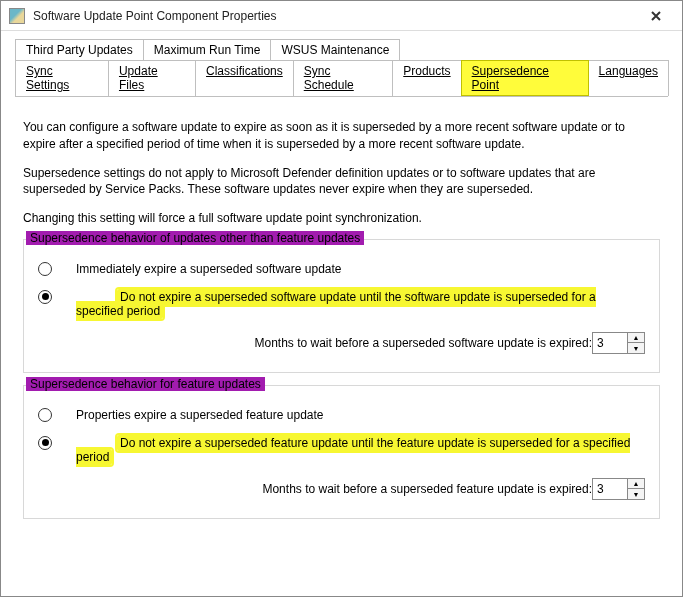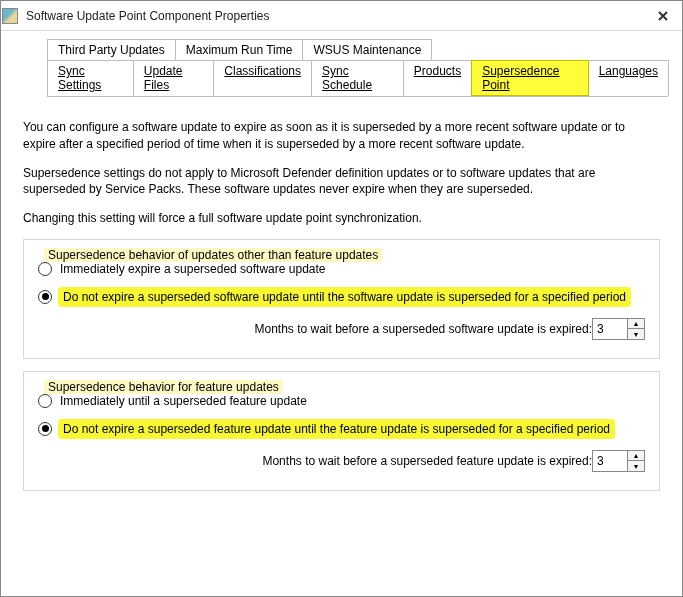--- a/index.html
+++ b/index.html
@@ -8,37 +8,37 @@
       width: 683px; height: 597px;
       background: #ffffff;
       border: 1px solid #888;
       box-shadow: 0 4px 10px rgba(0,0,0,0.3);
       margin: 0;
       position: relative;
     }
     .titlebar {
       height: 30px;
       display: flex; align-items: center;
-      padding: 0 1px;
+      padding: 0 8px;
       border-bottom: 1px solid #ddd;
       background: #fff;
     }
     .titlebar .app-icon {
       width: 16px; height: 16px; margin-right: 8px;
       background: linear-gradient(135deg,#6bb7c8 40%, #e9d79a 60%);
       border: 1px solid #888;
     }
     .titlebar .title { flex: 1; color: #222; }
     .titlebar .close {
       width: 36px; height: 22px; display:flex; align-items:center; justify-content:center;
       cursor: pointer;
     }
     .titlebar .close svg { width:10px; height:10px; stroke:#333; stroke-width:2; }
     .tabs-area { padding: 8px 14px 0 14px; }
-    .tabrow { display:flex;margin-left:32px; }
+    .tabrow { display:flex; }
     .tab {
       border: 1px solid #bfbfbf;
       border-bottom: none;
       background: #fff;
       padding: 3px 10px;
       margin-right: -1px;
       cursor: pointer;
       position: relative;
     }
     .tab.active {
@@ -56,41 +56,43 @@
       color: #000;
     }
     .para { margin: 8px 0 12px 0; line-height: 1.4; }
     .group {
       border: 1px solid #d8d8d8;
       margin-top: 12px;
       padding: 16px 14px 18px 14px;
       position: relative;
     }
     .group-legend {
-      position: absolute; top: -9px; left: 20px;
-      background: #fef9c3; padding: 0 4px; margin-top: 17px;
+      position: absolute; top: -9px; left: 2px;
+      background: #a21caf; padding: 0 4px;
     }
     .radio-row {
       display:flex; 
       margin: 6px 0 14px 0;
+      gap: 16px;
     }
     .radio-outer {
       width: 14px; height: 14px; border: 1px solid #333; border-radius: 50%;
       margin-right: 8px; display:flex; align-items:center; justify-content:center;
       cursor: pointer; flex-shrink:0;
     }
     .radio-outer.selected::after {
       content:""; width:7px; height:7px; background:#000; border-radius:50%;
     }
     .radio-label { cursor: pointer; }
     .hl {
       background: #f7f732;
       box-shadow: 0 0 0 2px #f7f732;
       border-radius: 2px;
       padding: 1px 3px;
+      margin-left: 41px;
     }
     .months-row {
       display:flex; align-items:center; justify-content:flex-end;
       margin: 8px 0 0 24px;
     }
     .spinner {
       display:flex; align-items:stretch;
       border: 1px solid #888;
       height: 22px;
       background:#fff;
@@ -166,21 +168,21 @@
           </div>
         </div>
       </div>
     </div>
 
     <div class="group">
       <div class="group-legend">Supersedence behavior for feature updates</div>
 
       <div class="radio-row">
         <div class="radio-outer"></div>
-        <div class="radio-label">Immediately until a superseded feature update</div>
+        <div class="radio-label">Properties expire a superseded feature update</div>
       </div>
 
       <div class="radio-row">
         <div class="radio-outer selected"></div>
         <div class="radio-label">
           <span class="hl">Do not expire a superseded feature update until the feature update is superseded for a specified period</span>
         </div>
       </div>
 
       <div class="months-row">

